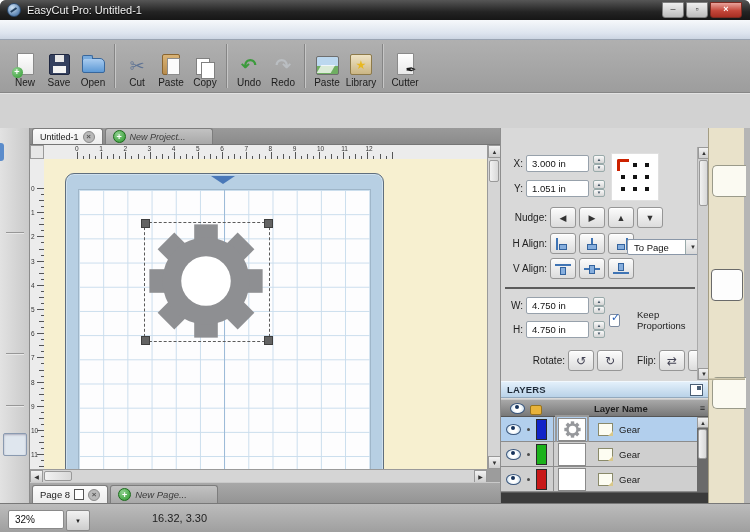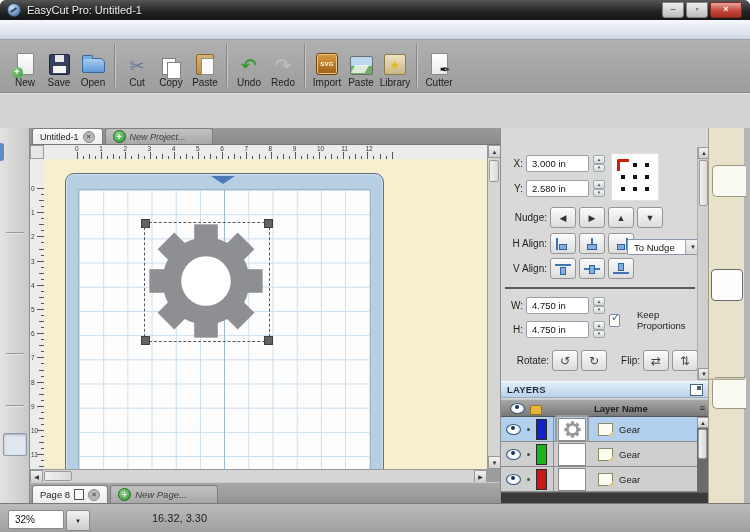--- a/index.html
+++ b/index.html
@@ -274,52 +274,46 @@
         </span>
         <span class="tlabel">Open</span>
       </div>
       <div class="tsep" data-name="separator"></div>
       <div class="tbtn" data-name="toolbar-button-cut">
         <span class="ticon">
           <span class="gly" style="font-size:18px;color:#5e7394">✂</span>
         </span>
         <span class="tlabel">Cut</span>
       </div>
+      <div class="tbtn" data-name="toolbar-button-paste">
+        <span class="ticon">
+          <span class="ic-paste"></span>
+        </span>
+        <span class="tlabel">Paste</span>
+      </div>
       <div class="tbtn" data-name="toolbar-button-copy">
         <span class="ticon">
           <span class="ic-copy"></span>
         </span>
         <span class="tlabel">Copy</span>
-      </div>
-      <div class="tbtn" data-name="toolbar-button-paste">
-        <span class="ticon">
-          <span class="ic-paste"></span>
-        </span>
-        <span class="tlabel">Paste</span>
       </div>
       <div class="tsep" data-name="separator"></div>
       <div class="tbtn" data-name="toolbar-button-undo">
         <span class="ticon">
           <span class="gly" style="font-size:19px;font-weight:bold;color:#3c9b3c">↶</span>
         </span>
         <span class="tlabel">Undo</span>
       </div>
       <div class="tbtn disabled" data-name="toolbar-button-redo">
         <span class="ticon">
           <span class="gly" style="font-size:19px;font-weight:bold;color:#babec2">↷</span>
         </span>
         <span class="tlabel">Redo</span>
       </div>
       <div class="tsep" data-name="separator"></div>
-      <div class="tbtn" data-name="toolbar-button-import">
-        <span class="ticon">
-          <span class="ic-import">SVG</span>
-        </span>
-        <span class="tlabel">Import</span>
-      </div>
       <div class="tbtn" data-name="toolbar-button-trace">
         <span class="ticon">
           <span class="ic-trace"></span>
         </span>
         <span class="tlabel">Paste</span>
       </div>
       <div class="tbtn" data-name="toolbar-button-library">
         <span class="ticon">
           <span class="ic-library" style="color:#e8b820">★</span>
         </span>
@@ -570,21 +564,21 @@
         <div class="prow" style="left:6px;top:8px">
           <span class="plabel" data-name="x-label">X:</span>
           <span class="field" data-name="x-input">3.000 in</span>
           <span class="spin" data-name="x-spinner">
               <i>▲</i>
               <i>▼</i>
             </span>
         </div>
         <div class="prow" style="left:6px;top:33px">
           <span class="plabel" data-name="y-label">Y:</span>
-          <span class="field" data-name="y-input">2.580 in</span>
+          <span class="field" data-name="y-input">1.051 in</span>
           <span class="spin" data-name="y-spinner">
               <i>▲</i>
               <i>▼</i>
             </span>
         </div>
 
         <div class="anchor" data-name="anchor-selector">
           <span class="acorner" data-name="anchor-selected-corner"></span>
           <span class="adot"></span>
             <span class="adot"></span>
@@ -611,21 +605,21 @@
             </span>
           <span class="sbtn" data-name="align-center-button">
               <span class="al al-c" data-name="align-center-icon"></span>
             </span>
           <span class="sbtn" data-name="align-right-button">
               <span class="al al-r" data-name="align-right-icon"></span>
             </span>
         </div>
 
         <div class="dropdown" data-name="align-scope-dropdown">
-          <span>To Nudge</span>
+          <span>To Page</span>
           <b class="dd" data-name="dropdown-arrow-icon">▼</b>
         </div>
 
         <div class="prow" style="left:6px;top:111px">
           <span class="plabel wide" data-name="v-align-label">V Align:</span>
           <span class="sbtn" data-name="align-top-button">
               <span class="al av-t" data-name="align-top-icon"></span>
             </span>
           <span class="sbtn" data-name="align-middle-button">
               <span class="al av-m" data-name="align-middle-icon"></span>
@@ -653,21 +647,21 @@
               <i>▼</i>
             </span>
         </div>
         <div class="prow" style="left:108px;top:162px">
           <span class="chk" data-name="keep-proportions-checkbox">
               <b>✓</b>
             </span>
           <span class="chklabel" data-name="keep-proportions-label">Keep Proportions</span>
         </div>
 
-        <div class="prow" style="left:8px;top:203px">
+        <div class="prow" style="left:24px;top:203px">
           <span class="plabel wide" data-name="rotate-label">Rotate:</span>
           <span class="sbtn r" data-name="rotate-left-button">↺</span>
           <span class="sbtn r" data-name="rotate-right-button">↻</span>
           <span class="plabel wide" style="width:30px" data-name="flip-label">Flip:</span>
           <span class="sbtn r" data-name="flip-horizontal-button">⇄</span>
           <span class="sbtn r" data-name="flip-vertical-button">⇅</span>
         </div>
       </div>
 
       <div class="pscroll" data-name="panel-scrollbar">

